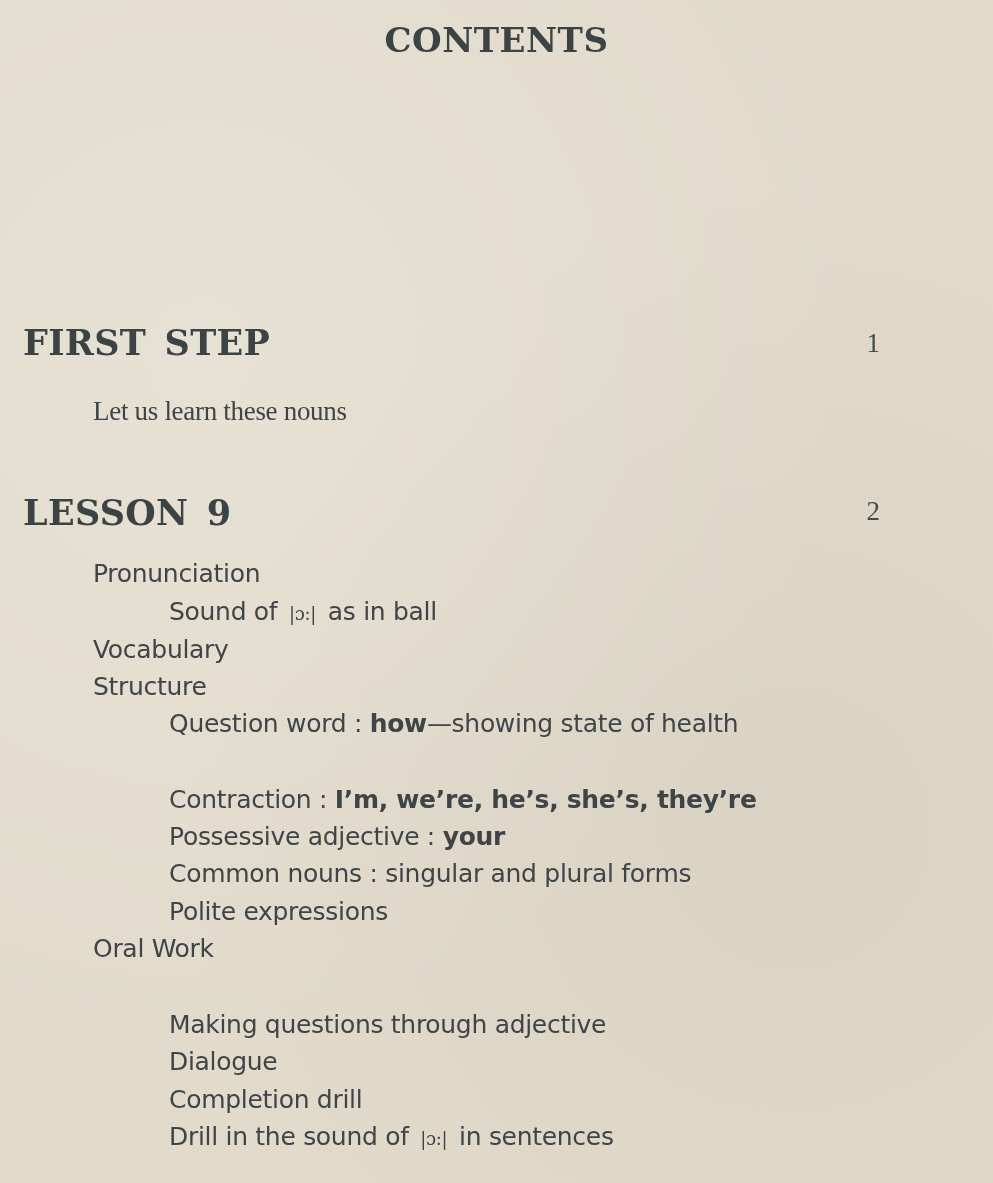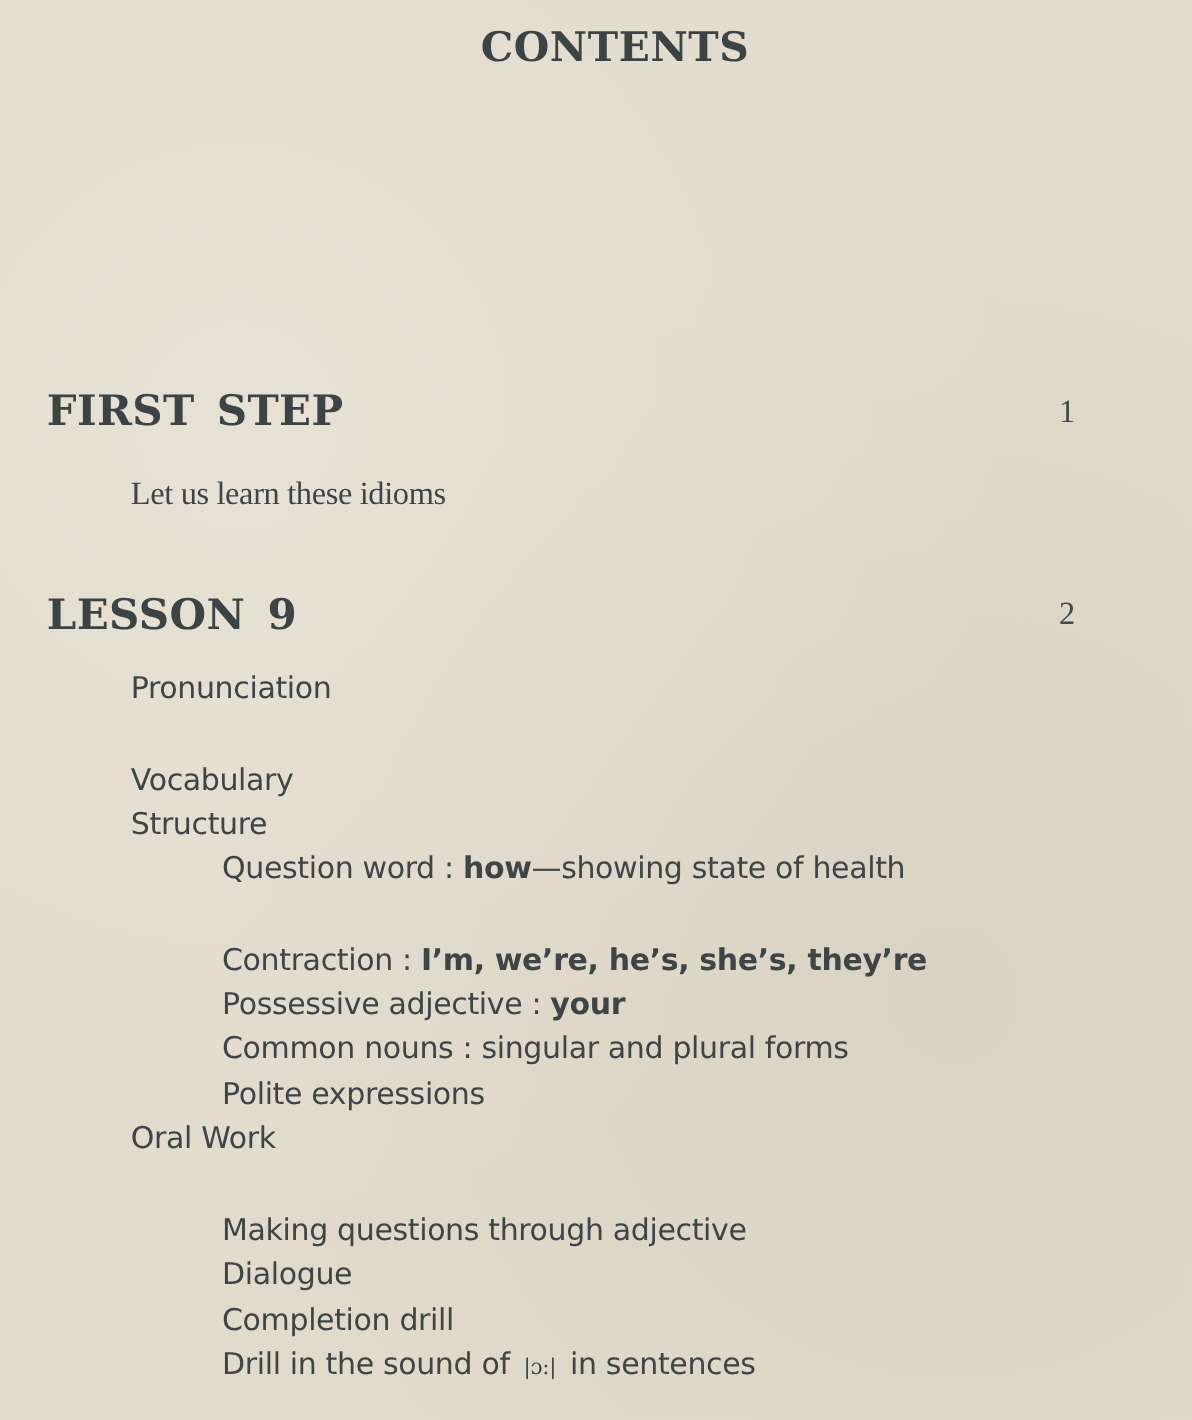--- a/index.html
+++ b/index.html
@@ -13,21 +13,21 @@
       background: #e2dbcc;
       background-image:
         radial-gradient(ellipse at 20% 30%, rgba(255,255,255,0.18), rgba(0,0,0,0) 60%),
         radial-gradient(ellipse at 80% 70%, rgba(160,150,130,0.12), rgba(0,0,0,0) 55%);
       color: #3e4446;
       position: relative;
       font-family: "DejaVu Serif", serif;
     }
     .page {
       position: absolute;
-      left: 16px; top: 0;
+      left: 0; top: 0;
       width: 918px; height: 1183px;
     }
     .title {
       position: absolute;
       top: 20px;
       left: 0;
       width: 993px;
       text-align: center;
       font-family: "DejaVu Serif", serif;
       font-weight: bold;
@@ -72,26 +72,31 @@
   </style>
 </head>
 <body>
 
 <div class="page">
 
   <div class="title">CONTENTS</div>
 
   <div class="section-heading" style="top:322px;">FIRST STEP</div>
   <div class="page-num" style="top:328px;">1</div>
-  <div class="entry lvl1 intro" style="top:396px;">Let us learn these idioms</div>
+  <div class="entry lvl1 intro" style="top:396px;">Let us learn these nouns</div>
 
   <div class="section-heading" style="top:492px;">LESSON 9</div>
   <div class="page-num" style="top:496px;">2</div>
 
   <div class="entry lvl1" style="top:559px;">Pronunciation</div>
+  <div class="entry lvl2" style="top:597px;">
+    <span>Sound of</span>
+    <span class="ipa">|ɔ:|</span>
+    <span>as in ball</span>
+  </div>
 
   <div class="entry lvl1" style="top:635px;">Vocabulary</div>
 
   <div class="entry lvl1" style="top:672px;text-align:right;">Structure</div>
   <div class="entry lvl2" style="top:709px;">
     <span>Question word : </span><span class="b">how</span><span>—showing state of health</span>
   </div>
   <div class="entry lvl2" style="top:785px;">
     <span>Contraction : </span><span class="b">I’m, we’re, he’s, she’s, they’re</span>
   </div>

